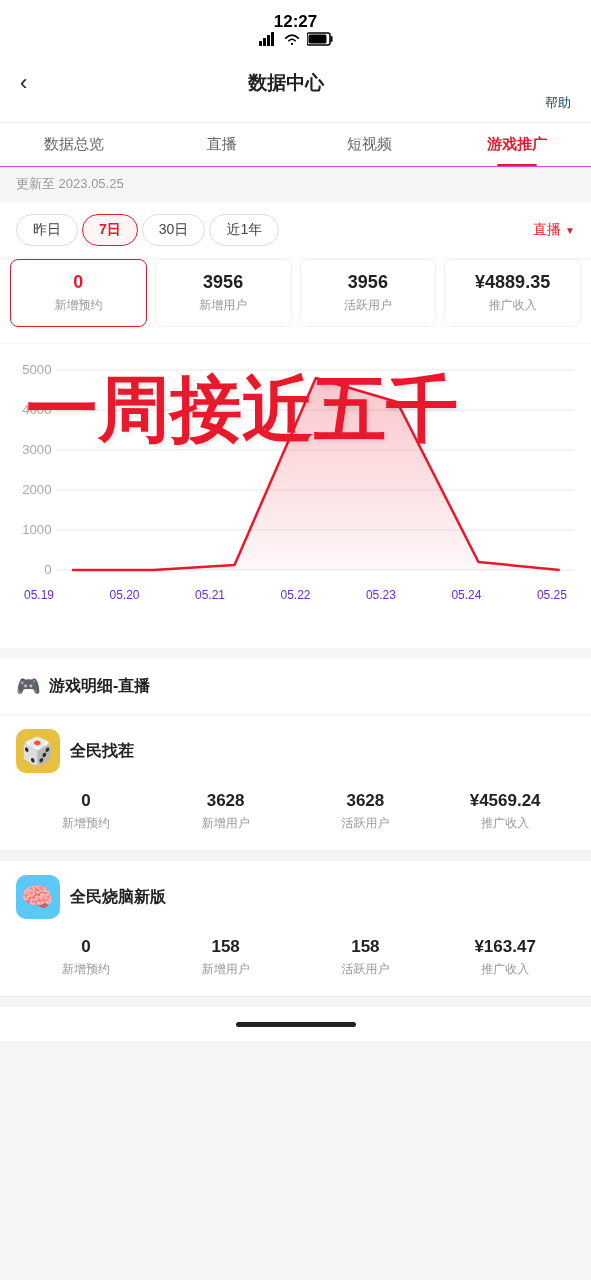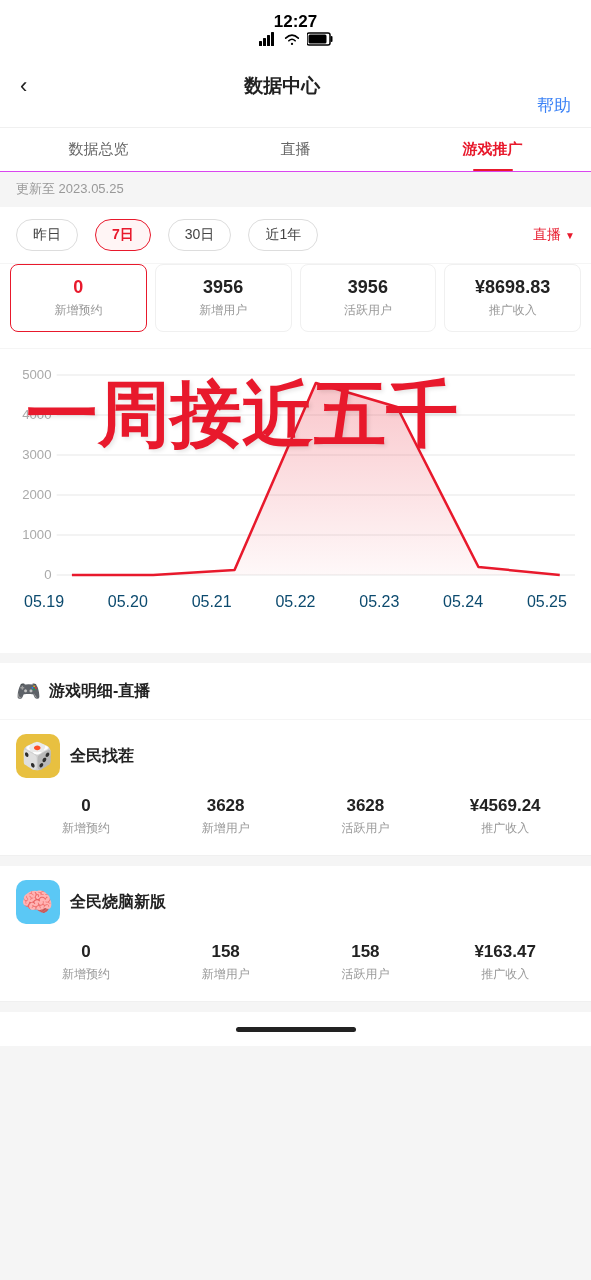--- a/index.html
+++ b/index.html
@@ -46,22 +46,22 @@
       font-size: 22px;
       color: #222;
       cursor: pointer;
     }
     .header-title {
       font-size: 19px;
       font-weight: 600;
       color: #222;
     }
     .header-help {
-      font-size: 17px;
-      color: #3b82f6;
+      font-size: 13px;
+      color: #0c4a6e;
       cursor: pointer;
       margin-top: 40px;
     }
 
     
     .tabs {
       background: #fff;
       display: flex;
       border-bottom: 1px solid #d946ef;
     }
@@ -97,21 +97,21 @@
       font-size: 13px;
       color: #999;
     }
 
     
     .filter-row {
       background: #fff;
       display: flex;
       align-items: center;
       padding: 12px 16px;
-      gap: 17px;
+      gap: 4px;
       margin-top: 1px;
     }
     .filter-btn {
       padding: 6px 16px;
       border-radius: 20px;
       border: 1px solid #ddd;
       background: #fff;
       font-size: 14px;
       color: #444;
       cursor: pointer;
@@ -195,22 +195,22 @@
       text-shadow: 2px 2px 4px rgba(0,0,0,0.1);
     }
     .chart-svg {
       width: 100%;
       height: 220px;
     }
     .chart-x-labels {
       display: flex;
       justify-content: space-between;
       padding: 4px 8px 0;
-      font-size: 16px;
-      color: #0c4a6e;
+      font-size: 12px;
+      color: #6d28d9;
     }
 
     
     .section-header {
       background: #fff;
       display: flex;
       align-items: center;
       gap: 8px;
       padding: 16px;
       margin-top: 10px;
@@ -326,20 +326,23 @@
   <span class="header-help">帮助</span>
 </div>
 
 <div class="tabs">
   <div class="tab">
     <span>数据总览</span>
   </div>
   <div class="tab">
     <span>直播</span>
   </div>
+  <div class="tab">
+    <span>短视频</span>
+  </div>
   <div class="tab active">
     <span>游戏推广</span>
   </div>
 </div>
 
 <div class="update-date">
   <span>更新至 2023.05.25</span>
 </div>
 
 <div class="filter-row">
@@ -360,21 +363,21 @@
   </div>
   <div class="stat-card">
     <div class="stat-value">3956</div>
     <div class="stat-label">新增用户</div>
   </div>
   <div class="stat-card">
     <div class="stat-value">3956</div>
     <div class="stat-label">活跃用户</div>
   </div>
   <div class="stat-card">
-    <div class="stat-value">¥8698.83</div>
+    <div class="stat-value">¥4889.35</div>
     <div class="stat-label">推广收入</div>
   </div>
 </div>
 
 <div class="chart-container">
   <div class="chart-wrapper">
     
     <div class="chart-overlay-text">
       <div class="overlay-line2">一周接近五千</div>
     </div>

